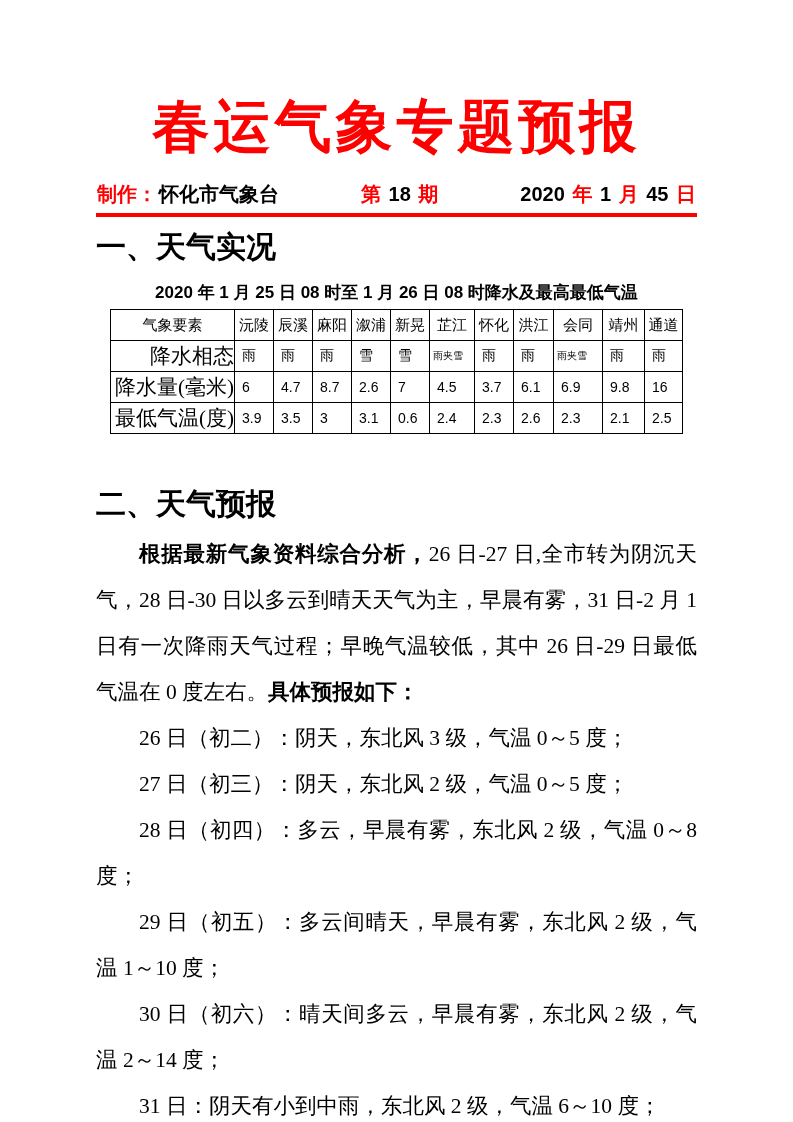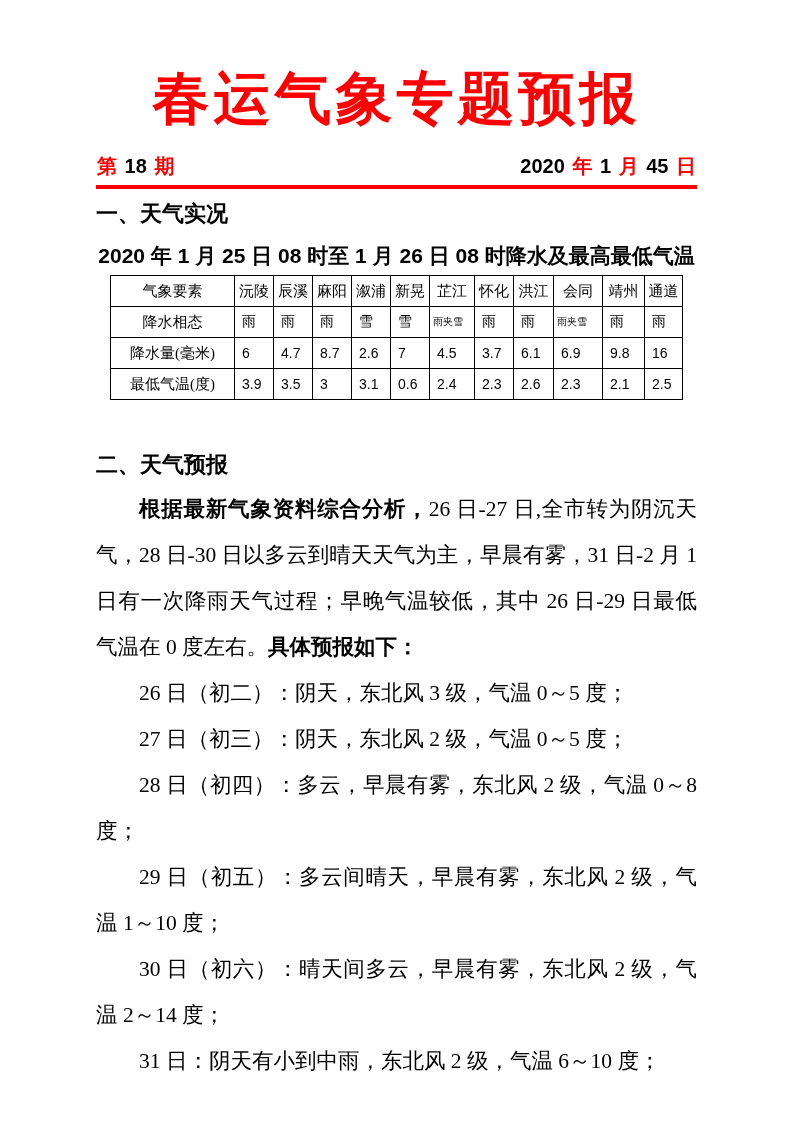--- a/index.html
+++ b/index.html
@@ -1,21 +1,21 @@
 <!DOCTYPE html>
 <html><head>
 <meta charset="utf-8">
 <style>
   html,body{margin:0;padding:0;background:#ffffff;}
   .page{
     position:relative;
     width:793px;height:1122px;
     box-sizing:border-box;
     background:#ffffff;
-    padding:58px 96px 0 96px;
+    padding:86px 96px 0 96px;
     font-family:"Liberation Serif","DejaVu Serif",serif;
     color:#000000;
     overflow:hidden;
   }
   .doc-title{
     text-align:center;
     font-size:57px;
     font-weight:bold;
     color:#ff0000;
     letter-spacing:4px;
@@ -38,29 +38,29 @@
   .meta-row span{margin:0 1px;}
   .red-rule{
     height:4px;
     background:#ff0000;
     margin-top:5px;
     border:none;
   }
   .section-heading{
     font-family:"Liberation Sans","DejaVu Sans",sans-serif;
     font-weight:bold;
-    font-size:22px;
+    font-size:30px;
     color:#000000;
     margin:10px 0 0 0;
   }
   .table-title{
     text-align:center;
     font-family:"Liberation Sans","DejaVu Sans",sans-serif;
     font-weight:bold;
-    font-size:21px;
+    font-size:17px;
     margin-top:13px;
   }
   table.wx{
     border-collapse:collapse;
     table-layout:fixed;
     width:572px;
     margin:5px auto 0 auto;
   }
   table.wx td,table.wx th{
     border:1px solid #000000;
@@ -71,22 +71,22 @@
     white-space:nowrap;
   }
   table.wx th{
     font-family:"Liberation Serif","DejaVu Serif",serif;
     font-size:15px;
     text-align:center;
     margin-left:48px;
   }
   table.wx td.rowlabel{
     font-family:"Liberation Serif","DejaVu Serif",serif;
-    font-size:15px;
-    text-align:center;
+    font-size:21px;
+    text-align:right;
   }
   table.wx td.val{
     font-family:"Liberation Sans","DejaVu Sans",sans-serif;
     font-size:14px;
     text-align:left;
     padding-left:7px;
   }
   table.wx td.cn{
     font-family:"Liberation Serif","DejaVu Serif",serif;
     font-size:14px;
@@ -103,20 +103,23 @@
   .b{font-family:"Liberation Sans","DejaVu Sans",sans-serif;font-weight:bold;}
 </style>
 </head>
 <body>
 
 <div class="page">
 
   <h1 class="doc-title">春运气象专题预报</h1>
 
   <div class="meta-row">
+    <div>
+      <span class="red">制作：</span><span class="black">怀化市气象台</span>
+    </div>
     <div>
       <span class="red">第</span>
       <span class="black">18</span>
       <span class="red">期</span>
     </div>
     <div>
       <span class="black">2020</span>
       <span class="red">年</span>
       <span class="black">1</span>
       <span class="red">月</span>

